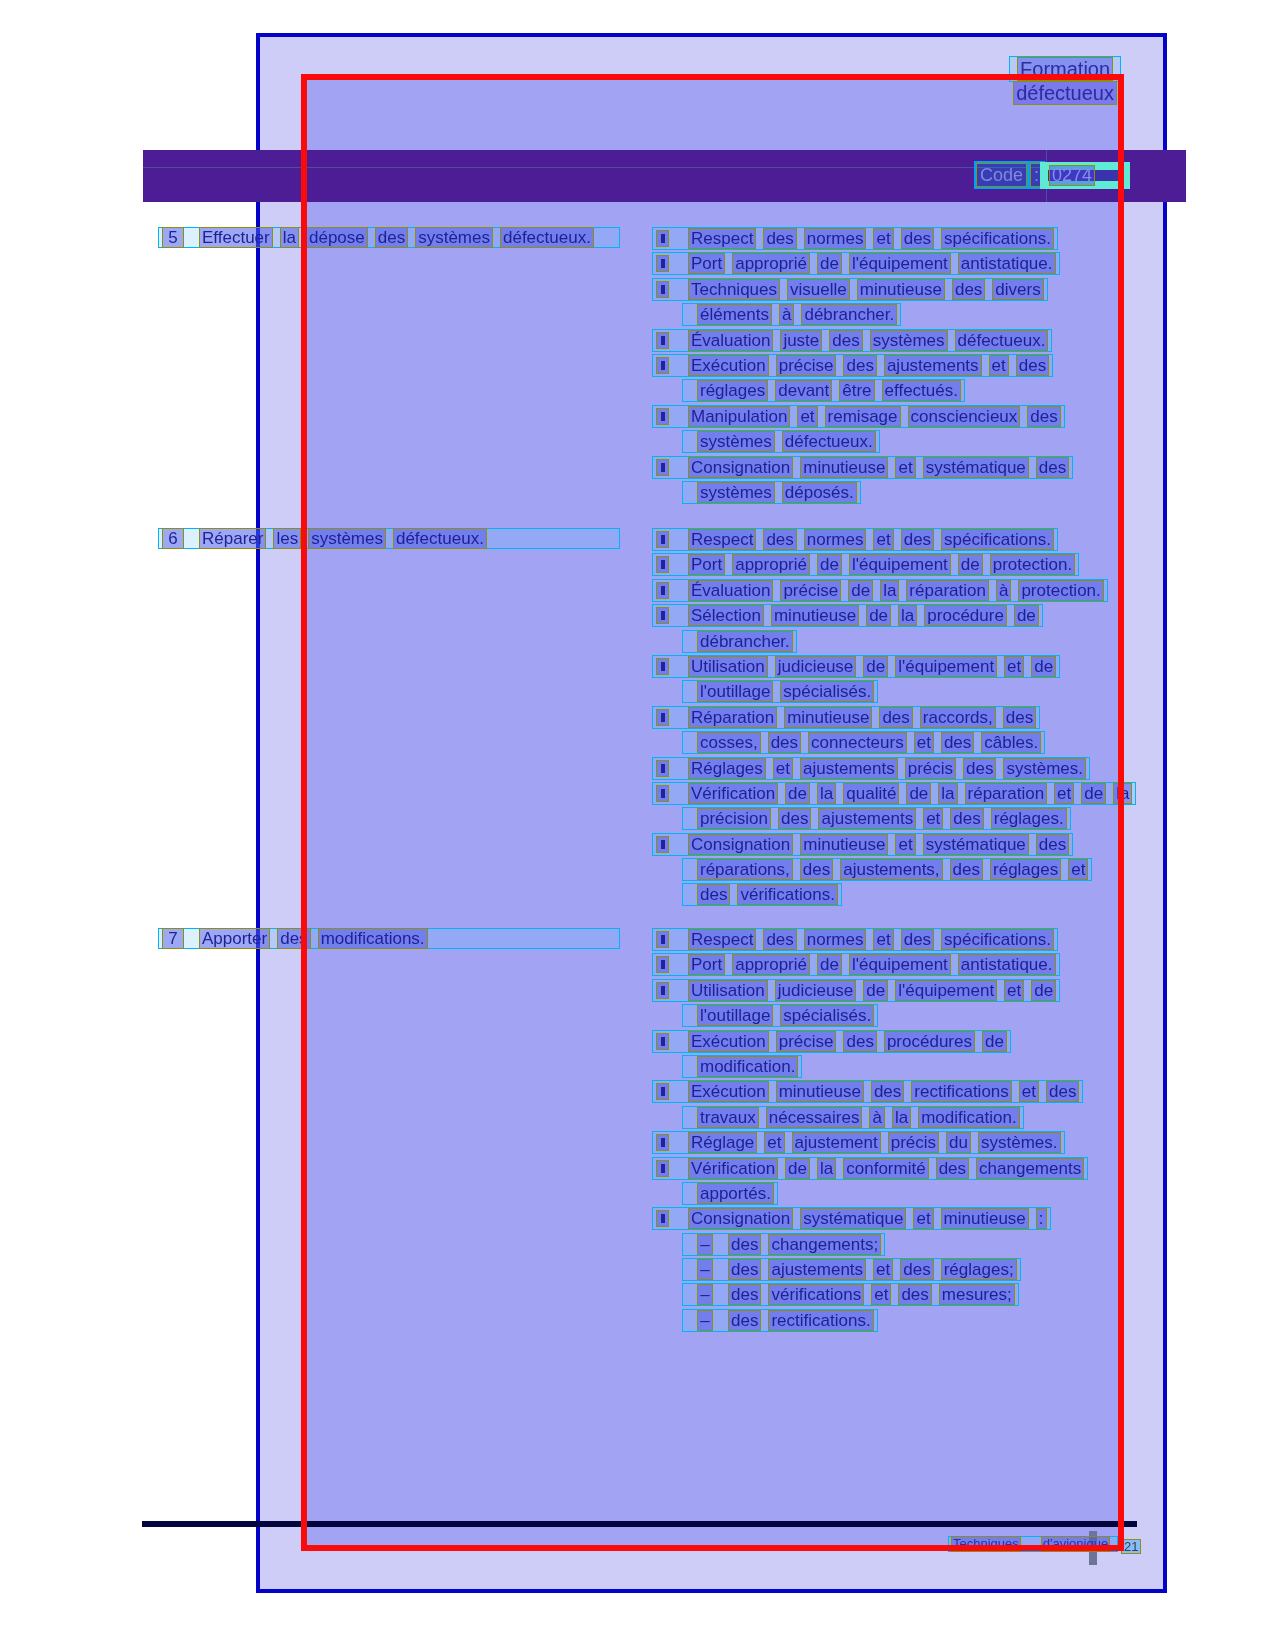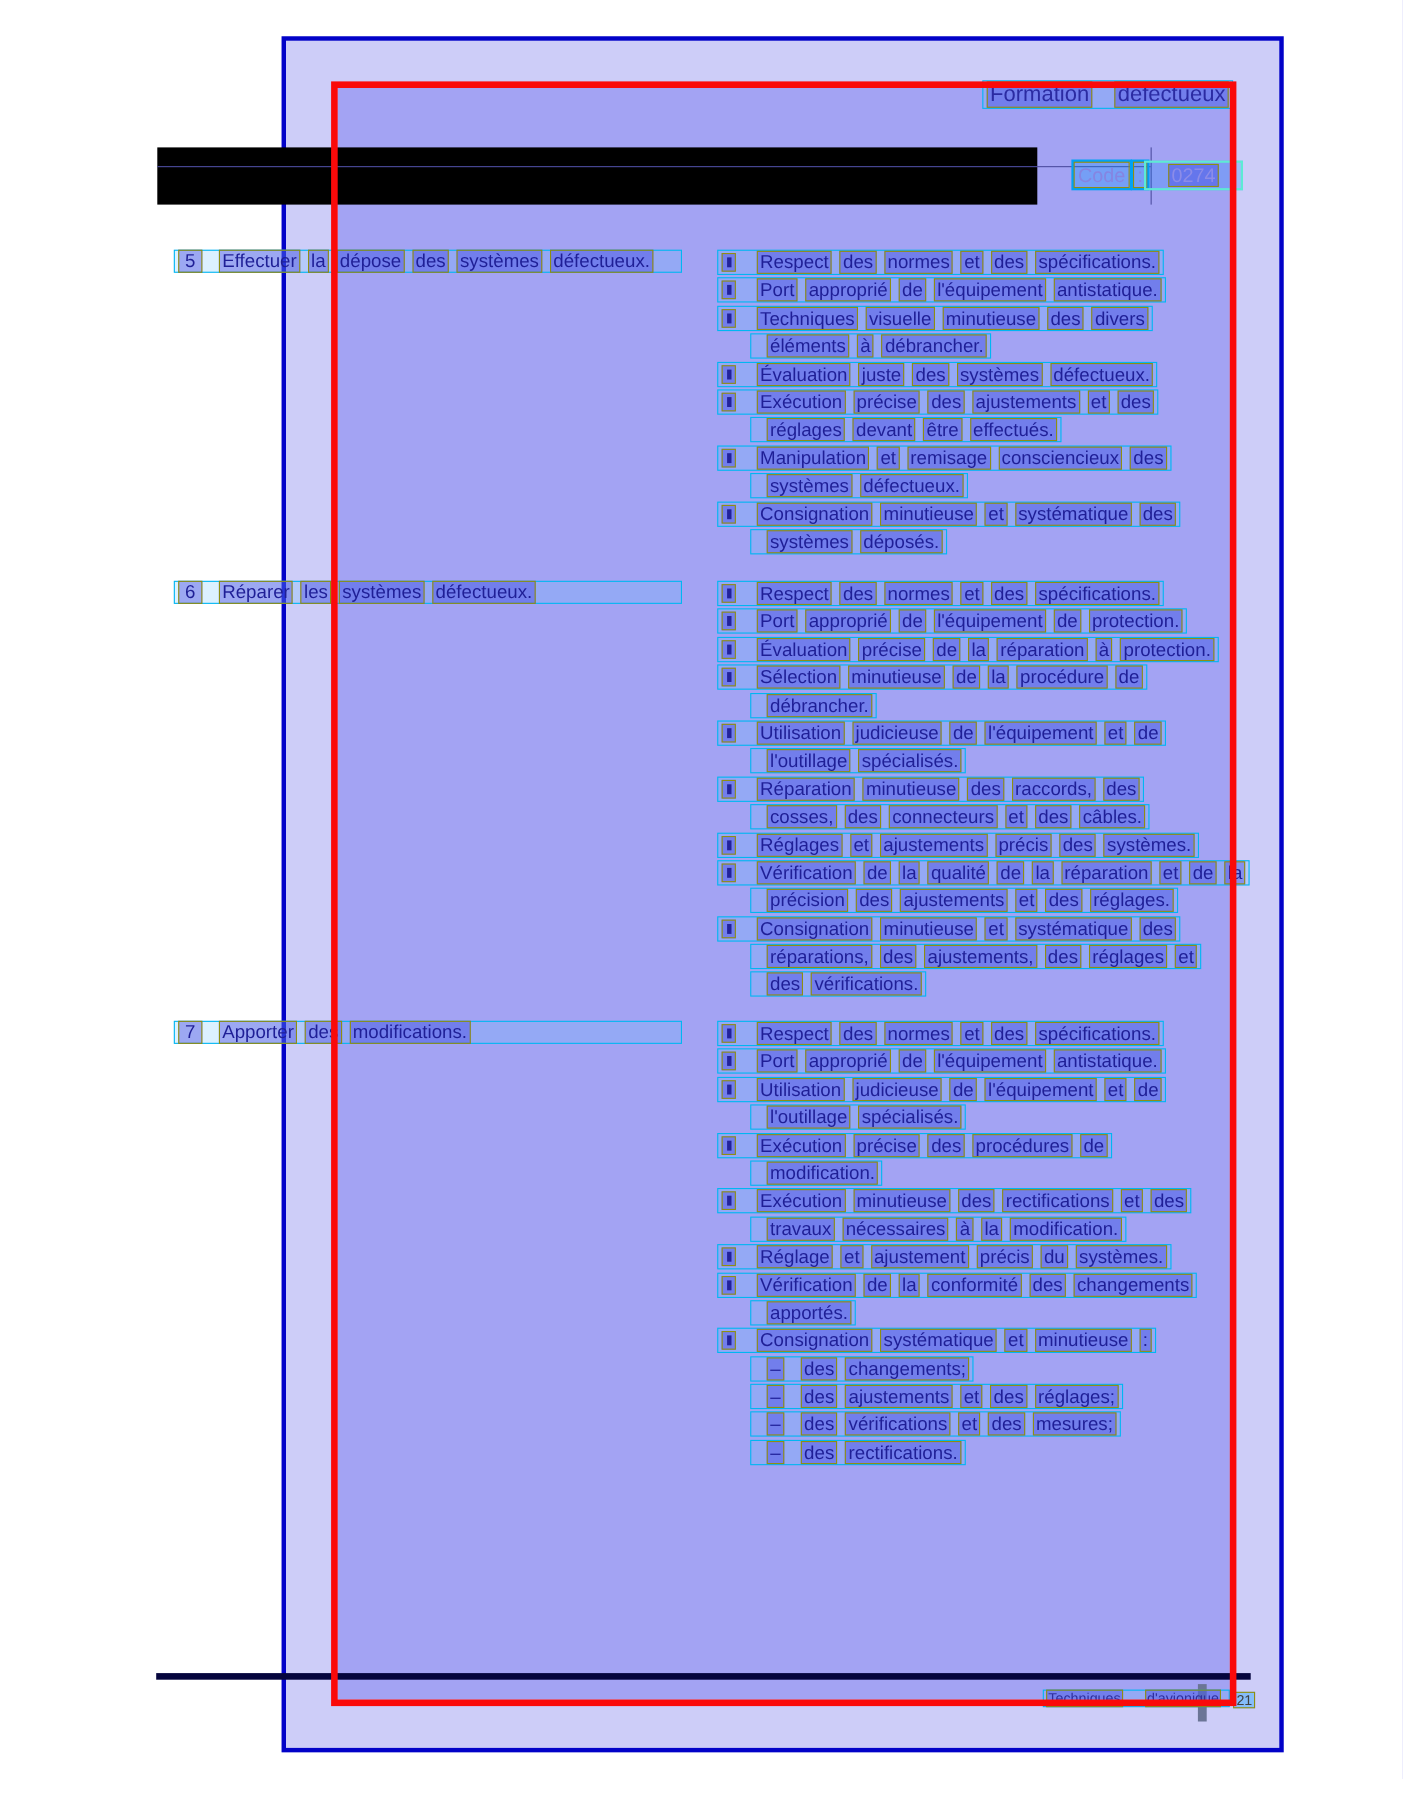--- a/index.html
+++ b/index.html
@@ -5,30 +5,30 @@
   html,body{margin:0;padding:0;background:#fff;}
   .page{position:relative;width:1275px;height:1651px;background:#fff;overflow:hidden;
         font-family:"Liberation Sans",sans-serif;}
   
   .blue-frame{position:absolute;left:256px;top:33px;width:911px;height:1560px;
               box-sizing:border-box;border:4px solid #0202c8;background:#cdcdf8;z-index:1;}
   .red-fill{position:absolute;left:307px;top:80px;width:811px;height:1465px;background:#a3a3f3;z-index:2;}
   .red-border{position:absolute;left:301px;top:74px;width:823px;height:1477px;box-sizing:border-box;
               border:6px solid #fa0a0a;background:transparent;z-index:5;pointer-events:none;}
   
-  .navy-bar{position:absolute;left:143px;top:134px;width:800px;height:52px;background:#000000;z-index:3;}
+  .navy-bar{position:absolute;left:143px;top:150px;width:1043px;height:52px;background:#4c1d95;z-index:3;}
   .bar-hline{position:absolute;left:0;top:17px;width:903px;height:1px;background:#4d4da0;}
   .bar-vline{position:absolute;left:903px;top:0;width:1px;height:52px;background:#4d4da0;}
   .code-label{position:absolute;left:833px;top:13px;}
   .code-colon{position:absolute;left:887px;top:13px;}
   .code-w{display:inline-block;border:1px solid #8e8e12;box-shadow:0 0 0 2px #00a2f5;
           background:rgba(0,150,255,0.28);color:#8585e2;font-size:18px;line-height:22px;padding:0 3px;}
   .code-value-box{position:absolute;left:897px;top:12px;width:90px;height:27px;box-sizing:border-box;
-          border:2px solid #5eead4;background:rgba(0,130,255,0.22);
-          display:flex;justify-content:center;align-items:center;padding:0 1px;}
+          border:8px solid #5eead4;background:rgba(0,130,255,0.22);
+          display:flex;justify-content:flex-start;align-items:center;padding:0 1px;}
   .code-value-box .w{font-size:18px;color:#8c8ce8;}
   
   .footer-rule{position:absolute;left:142px;top:1521px;width:995px;height:6px;background:#05053d;z-index:3;}
   .cursor-bar{position:absolute;left:1089px;top:1531px;width:8px;height:34px;background:#6b7596;z-index:3;}
   
   .line{position:relative;display:flex;align-items:center;width:max-content;height:21px;
         box-sizing:content-box;border:1px solid #00b6f2;background:rgba(96,190,255,0.22);
         padding:0 3px;column-gap:7px;margin-bottom:2.4px;}
   .w{display:inline-block;border:1px solid #8e8e12;background:rgba(66,66,224,0.42);
      color:#1f1f96;font-size:17px;line-height:19px;padding:0 2px;white-space:pre;}
@@ -37,21 +37,21 @@
   .dot{display:block;width:4px;height:9px;background:#22229a;}
   .dash .marker{width:14px;min-width:14px;margin-right:8px;height:19px;}
   .cont,.dash{margin-left:30px;padding-left:14px;}
   .num{min-width:16px;text-align:center;margin-right:8px;}
   .label-line{width:462px;box-sizing:border-box;}
   
   .content{position:absolute;left:0;top:0;width:1275px;height:1651px;z-index:4;}
   .section{position:absolute;left:158px;display:flex;column-gap:32px;align-items:flex-start;}
   .left-cell{width:462px;flex:none;}
   .right-cell{flex:none;}
-  .title-line{position:absolute;top:73px;right:154px;height:24px;column-gap:20px;}
+  .title-line{position:absolute;top:56px;right:154px;height:24px;column-gap:8px;flex-direction:column;}
   .title-line .w{font-size:20px;line-height:22px;color:#2b2ba2;}
   .footer-line{position:absolute;left:948px;top:1536px;width:170px;height:16px;column-gap:4px;
                box-sizing:border-box;padding:0 2px;gap:20px;}
   .footer-line .w{font-size:13px;line-height:14px;color:#2f2f9e;padding:0 1px;}
   .page-num{position:absolute;left:1121px;top:1537px;z-index:4;}
   .page-num .w{font-size:13px;line-height:13px;color:#404040;background:rgba(0,160,255,0.35);}
 </style>
 </head>
 <body>
 

